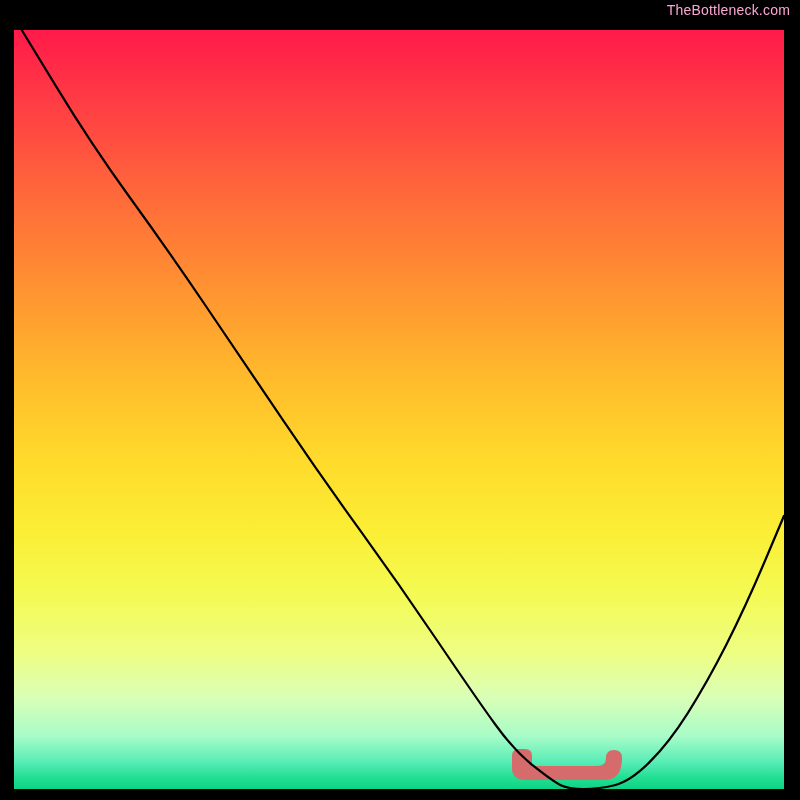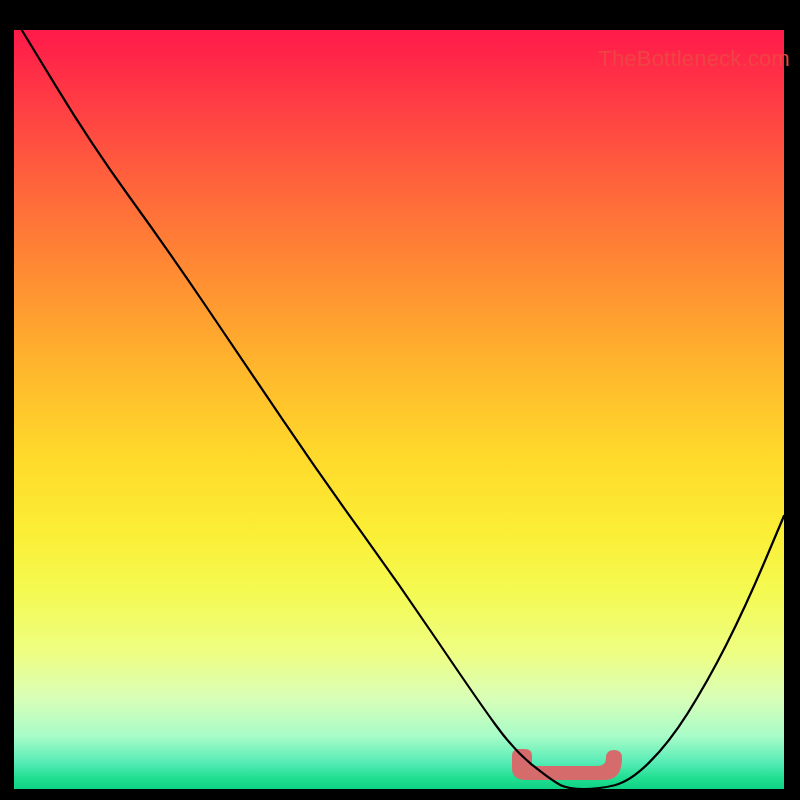--- a/index.html
+++ b/index.html
@@ -16,26 +16,25 @@
     top: 0;
     left: 0;
     width: 800px;
     height: 800px;
     background: #000;
   }
   .attribution {
     position: absolute;
     top: 2px;
     right: 10px;
-    color: #ef4444;
-    font-size: 22px;
+    color: #f9a8d4;
+    font-size: 14px;
     font-weight: 500;
     letter-spacing: 0.2px;
     z-index: 20;
-    margin-top: 44px;
   }
   .plot {
     position: absolute;
     top: 30px;
     left: 14px;
     width: 770px;
     height: 759px;
     background: linear-gradient(to bottom,
       #ff1a4a 0%,
       #ff3e44 10%,

